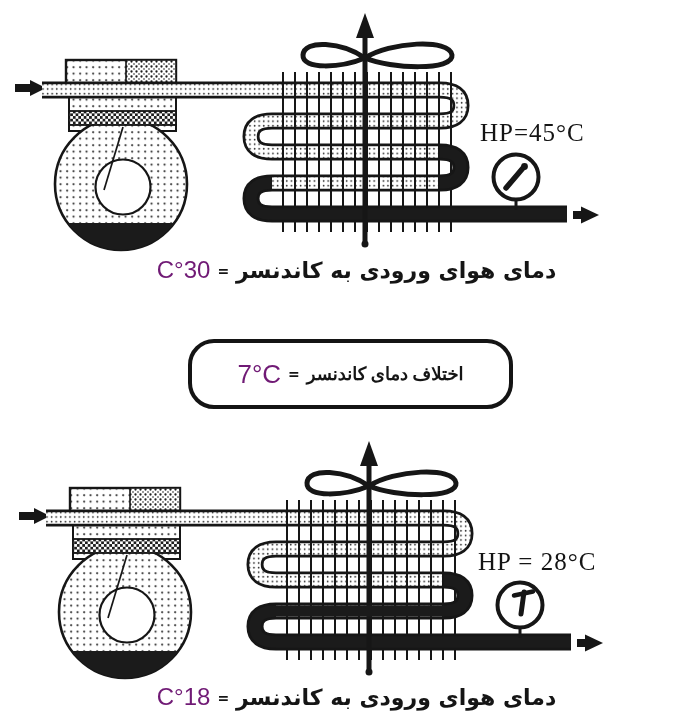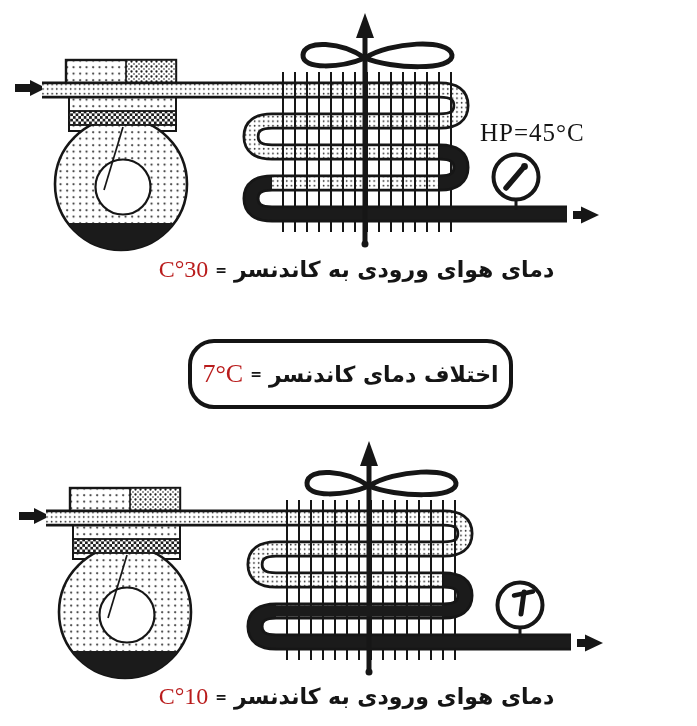--- a/index.html
+++ b/index.html
@@ -10,25 +10,25 @@
             font-size:25px;letter-spacing:1px;color:#141414;white-space:nowrap;}
   .hp-top{left:480px;top:119px;}
   .hp-bottom{left:478px;top:548px;}
   .caption{position:absolute;left:8px;width:697px;text-align:center;direction:rtl;
            white-space:nowrap;}
   .caption-top{top:256px;}
   .caption-bottom{top:683px;}
   .fa-text{font-family:"DejaVu Sans",sans-serif;font-weight:700;font-size:22px;color:#151515;}
   .eq{font-family:"DejaVu Sans",sans-serif;font-weight:700;font-size:14px;color:#151515;
       margin:0 7px;vertical-align:2px;}
-  .val{font-family:Liberation Serif, serif;font-size:24px;color:#b91c1c;}
+  .val{font-family:Liberation Sans, sans-serif;font-size:24px;color:#701a75;}
   .diff-box{position:absolute;left:188px;top:339px;width:325px;height:70px;box-sizing:border-box;
             border:4px solid #141414;border-radius:26px;display:flex;align-items:center;
             justify-content:center;direction:rtl;background:#fff;white-space:nowrap;}
-  .diff-box .fa-text{font-size:22px;}
+  .diff-box .fa-text{font-size:18px;font-family:Liberation Serif, serif;}
   .diff-box .val{font-size:26px;}
 </style>
 </head>
 <body>
 
 <div class="stage">
 
   <svg width="697" height="726" viewBox="0 0 697 726">
     <defs>
       <pattern id="dotsMed" width="6.5" height="6.5" patternUnits="userSpaceOnUse">
@@ -118,18 +118,19 @@
   <div class="caption caption-top" dir="rtl">
     <span class="fa-text">دمای هوای ورودی به کاندنسر</span><span class="eq">=</span><span class="val">30°C</span>
   </div>
 
   <div class="diff-box" dir="rtl">
     <span class="fa-text">اختلاف دمای کاندنسر</span>
       <span class="eq">=</span>
       <span class="val">7°C</span>
   </div>
 
+  <div class="hp-label hp-bottom">HP = 28°C</div>
 
   <div class="caption caption-bottom" dir="rtl">
-    <span class="fa-text">دمای هوای ورودی به کاندنسر</span><span class="eq">=</span><span class="val">10°C</span>
+    <span class="fa-text">دمای هوای ورودی به کاندنسر</span><span class="eq">=</span><span class="val">18°C</span>
   </div>
 
 </div>
 
 </body></html>

